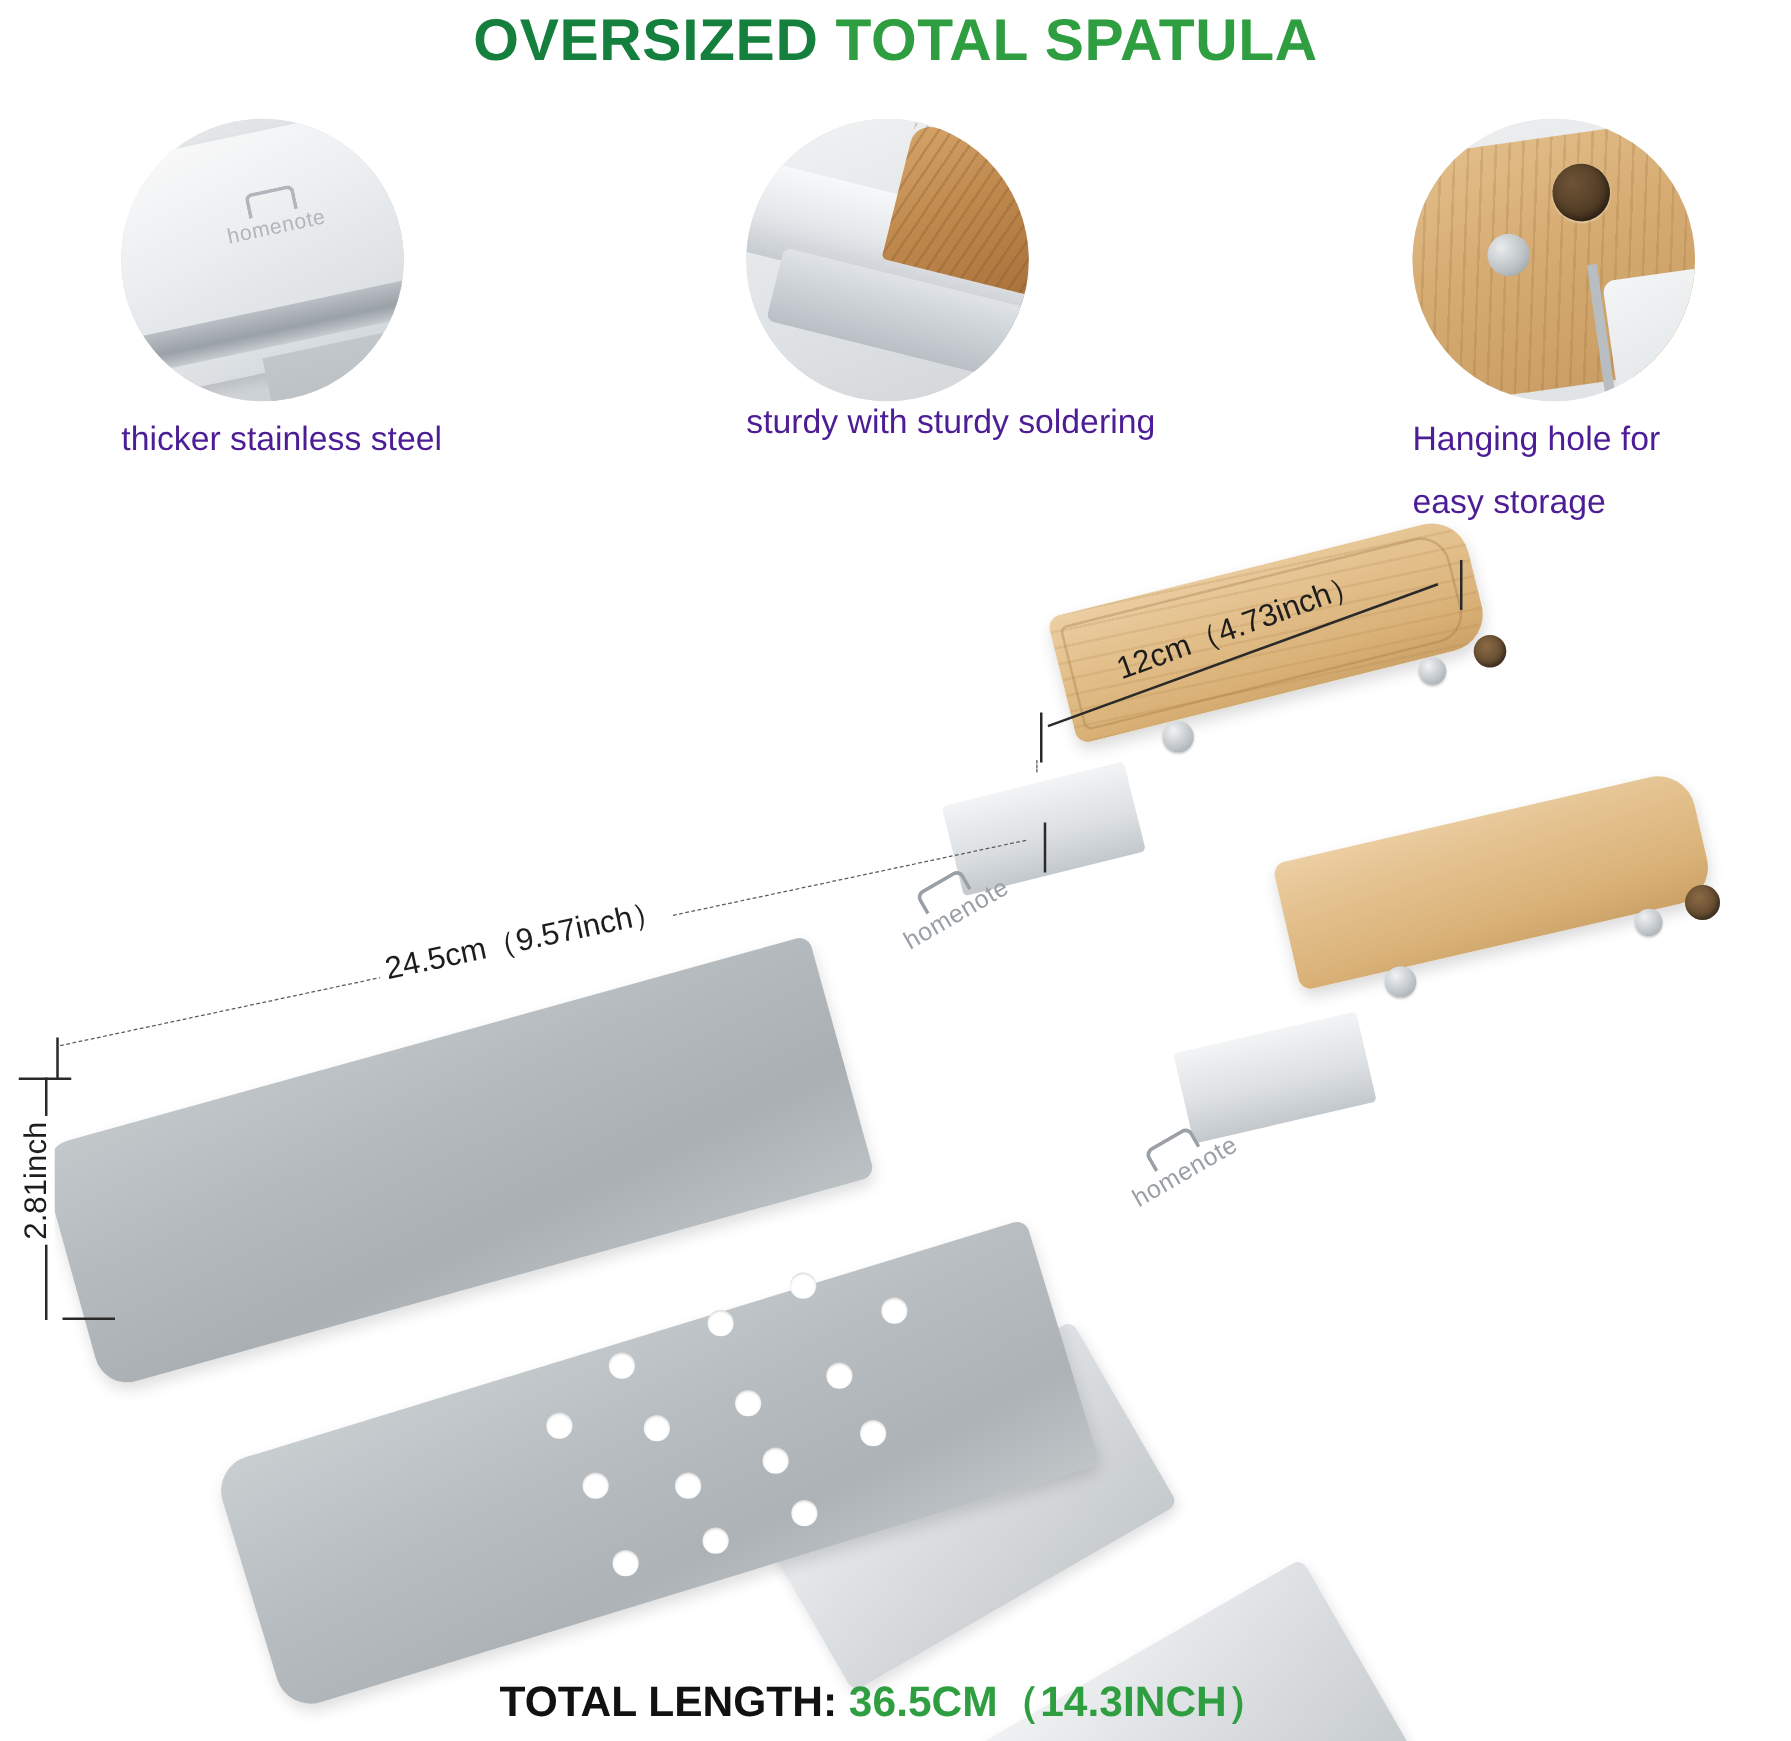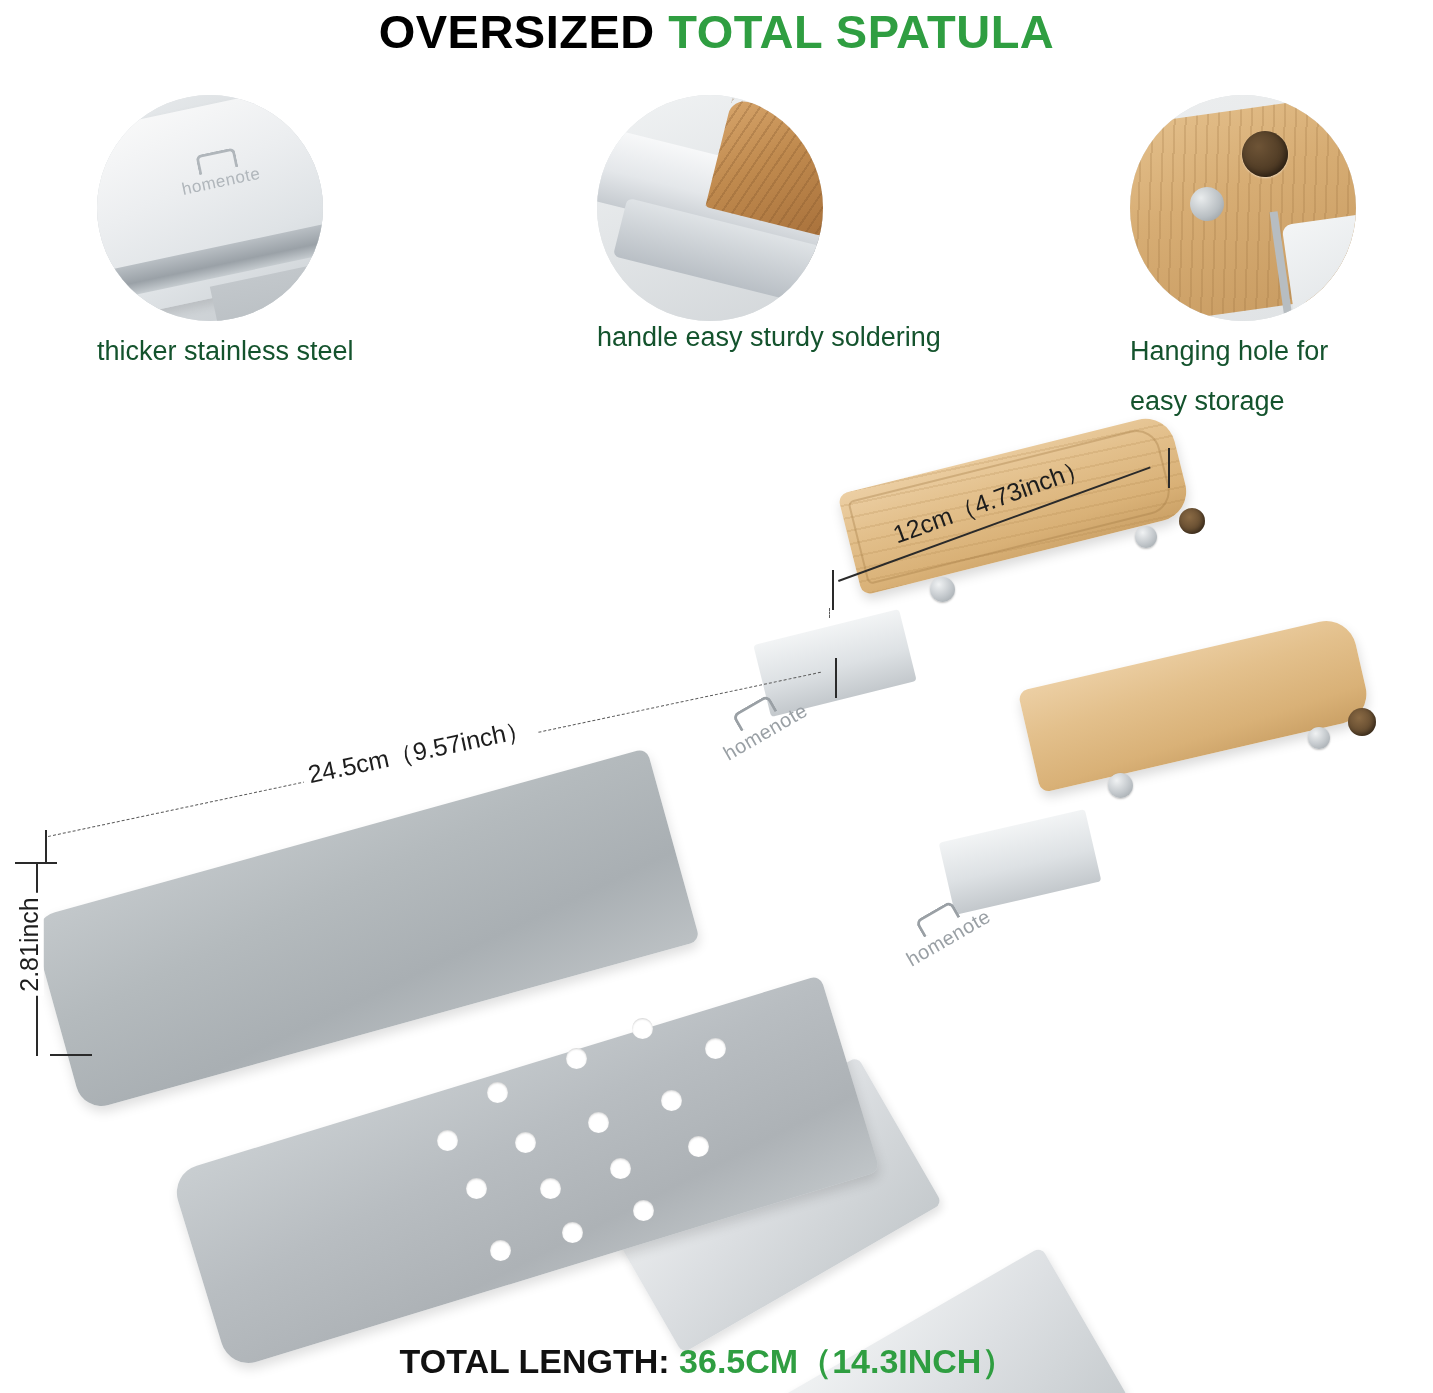--- a/index.html
+++ b/index.html
@@ -20,38 +20,38 @@
     position: absolute;
     top: 4px;
     left: 0;
     width: 1433px;
     text-align: center;
     font-size: 47px;
     font-weight: bold;
     letter-spacing: 0.5px;
     white-space: nowrap;
   }
-  .headline .part-a { color: #000000; margin-top: 27px; }
+  .headline .part-a { color: #15803d; margin-top: 27px; }
   .headline .part-b { color: #2f9e41; }
 
   
   .feature {
     position: absolute;
   }
   .circle {
     width: 226px;
     height: 226px;
     border-radius: 50%;
     overflow: hidden;
     position: relative;
     background: #dfe2e4;
   }
   .feature-caption {
     font-size: 27px;
-    color: #14532d;
+    color: #4c1d95;
     line-height: 1.25;
     margin-top: 14px;
   }
 
   
   .f1-bg {
     position: absolute; inset: 0;
     background: linear-gradient(150deg, #e9ecee 0%, #d6dadd 45%, #c9ced2 100%);
   }
   .f1-blade {
@@ -378,21 +378,21 @@
 <div class="feature" style="left:597px; top:95px; width:480px;">
   <div class="circle">
     <div class="f2-bg"></div>
     <div class="f2-shadow"></div>
     <div class="f2-steel"></div>
     <div class="f2-steel2"></div>
     <div class="f2-wood">
         <div class="f2-woodgrain"></div>
       </div>
   </div>
-  <div class="feature-caption" style="margin-top:0">handle easy sturdy soldering</div>
+  <div class="feature-caption" style="margin-top:0">sturdy with sturdy soldering</div>
 </div>
 
 <div class="feature" style="left:1130px; top:95px; width:300px;">
   <div class="circle">
     <div class="f3-bg"></div>
     <div class="f3-wood">
         <div class="f3-grain"></div>
       </div>
     <div class="f3-seam"></div>
     <div class="f3-steel"></div>

